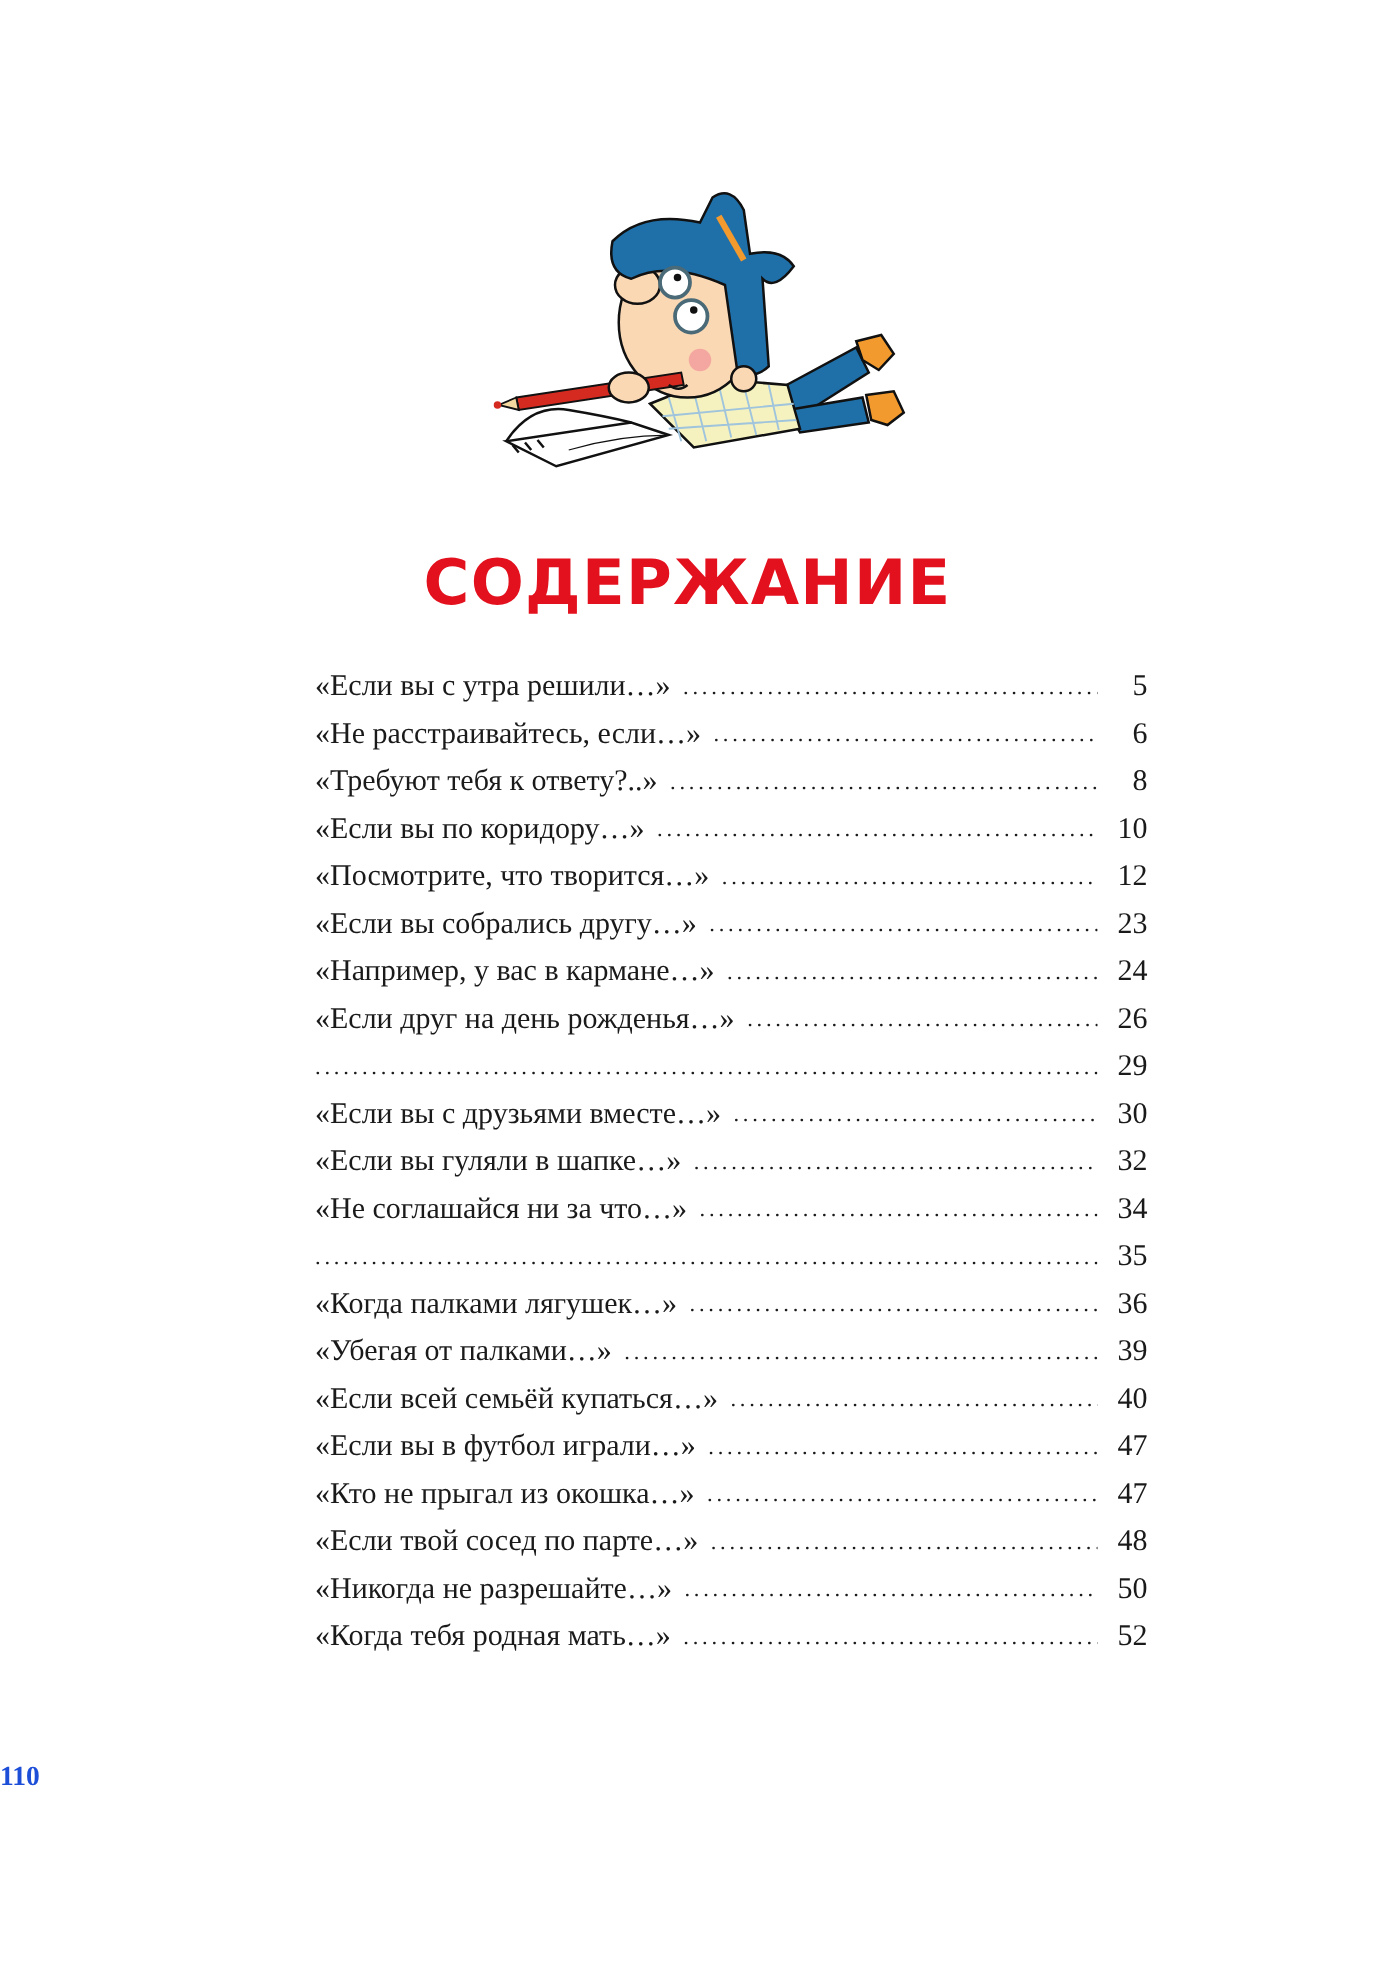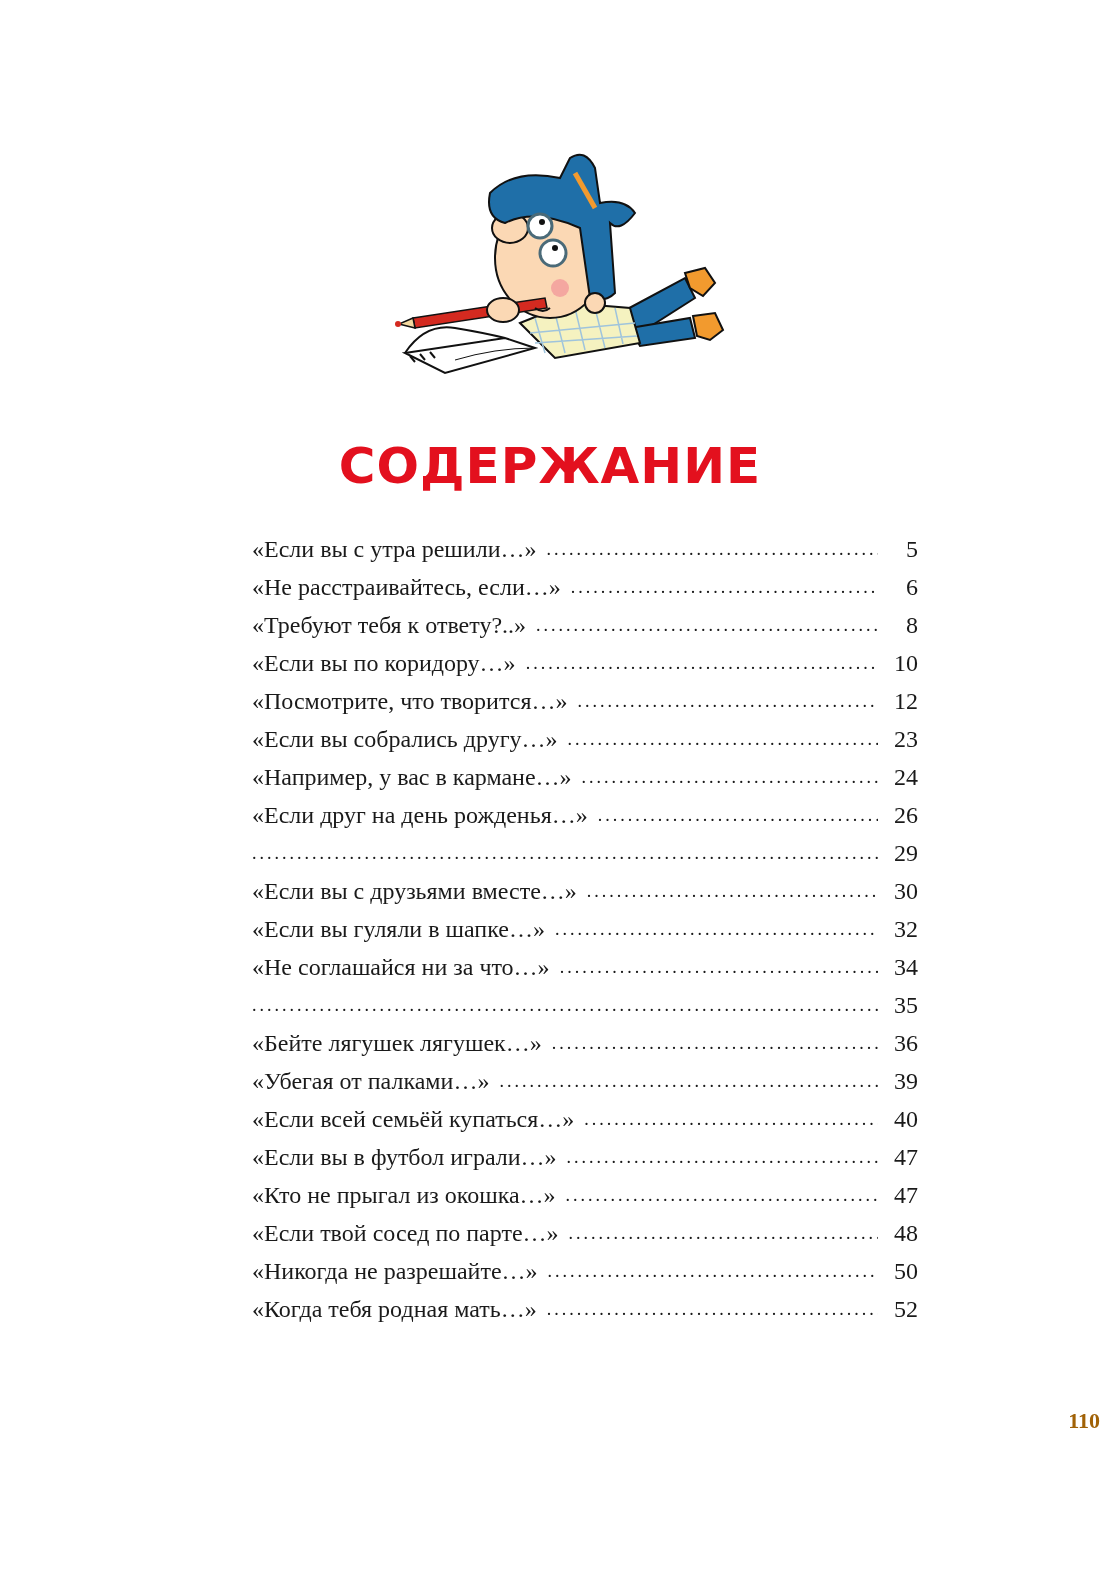--- a/index.html
+++ b/index.html
@@ -68,25 +68,25 @@
     }
     .toc-page {
       flex: 0 0 40px;
       text-align: right;
     }
     .page-number {
       position: absolute;
       left: 0;
       top: 1408px;
       width: 1100px;
-      text-align: right;
+      text-align: left;
       font-family: "Liberation Serif", "DejaVu Serif", serif;
       font-weight: bold;
       font-size: 22px;
-      color: #a16207;
+      color: #1d4ed8;
     }
   </style>
 </head>
 <body>
 
 <div class="illustration">
   <svg width="350" height="230" viewBox="0 0 350 230" xmlns="http://www.w3.org/2000/svg">
 
     <path d="M20 205 L120 190 L150 200 L60 225 Z" fill="#ffffff" stroke="#111" stroke-width="2"></path>
     <path d="M20 205 Q40 175 70 180 Q100 185 120 190" fill="none" stroke="#111" stroke-width="2"></path>
@@ -188,21 +188,21 @@
   <li class="toc-row">
       <span class="toc-title">«Не соглашайся ни за что…»</span>
       <span class="toc-leader"></span>
       <span class="toc-page">34</span>
     </li>
   <li class="toc-row">
       <span class="toc-leader"></span>
       <span class="toc-page">35</span>
     </li>
   <li class="toc-row">
-      <span class="toc-title">«Бейте лягушек лягушек…»</span>
+      <span class="toc-title">«Когда палками лягушек…»</span>
       <span class="toc-leader"></span>
       <span class="toc-page">36</span>
     </li>
   <li class="toc-row">
       <span class="toc-title">«Убегая от палками…»</span>
       <span class="toc-leader"></span>
       <span class="toc-page">39</span>
     </li>
   <li class="toc-row">
       <span class="toc-title">«Если всей семьёй купаться…»</span>

